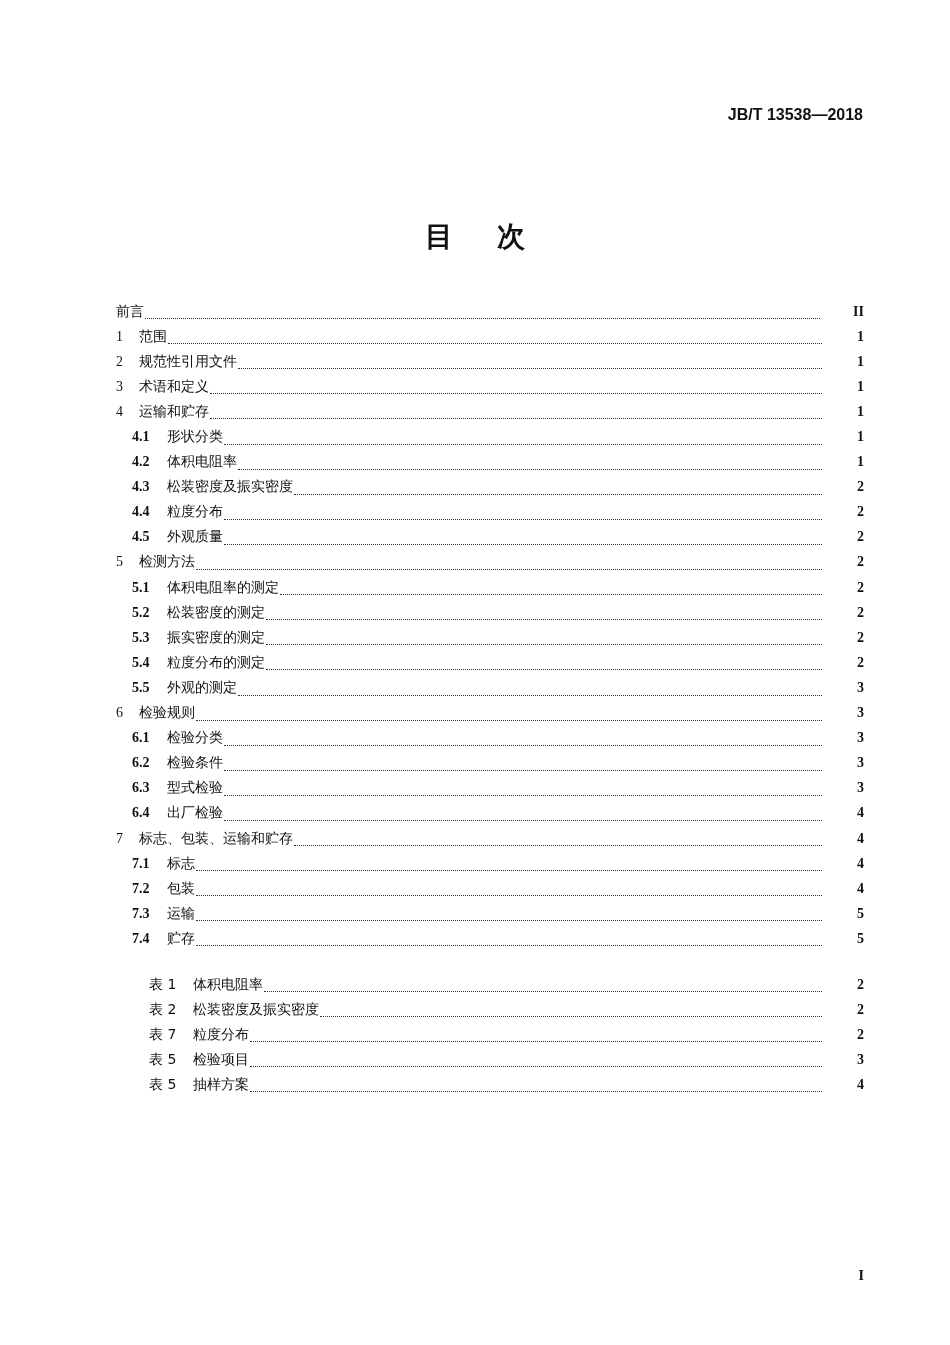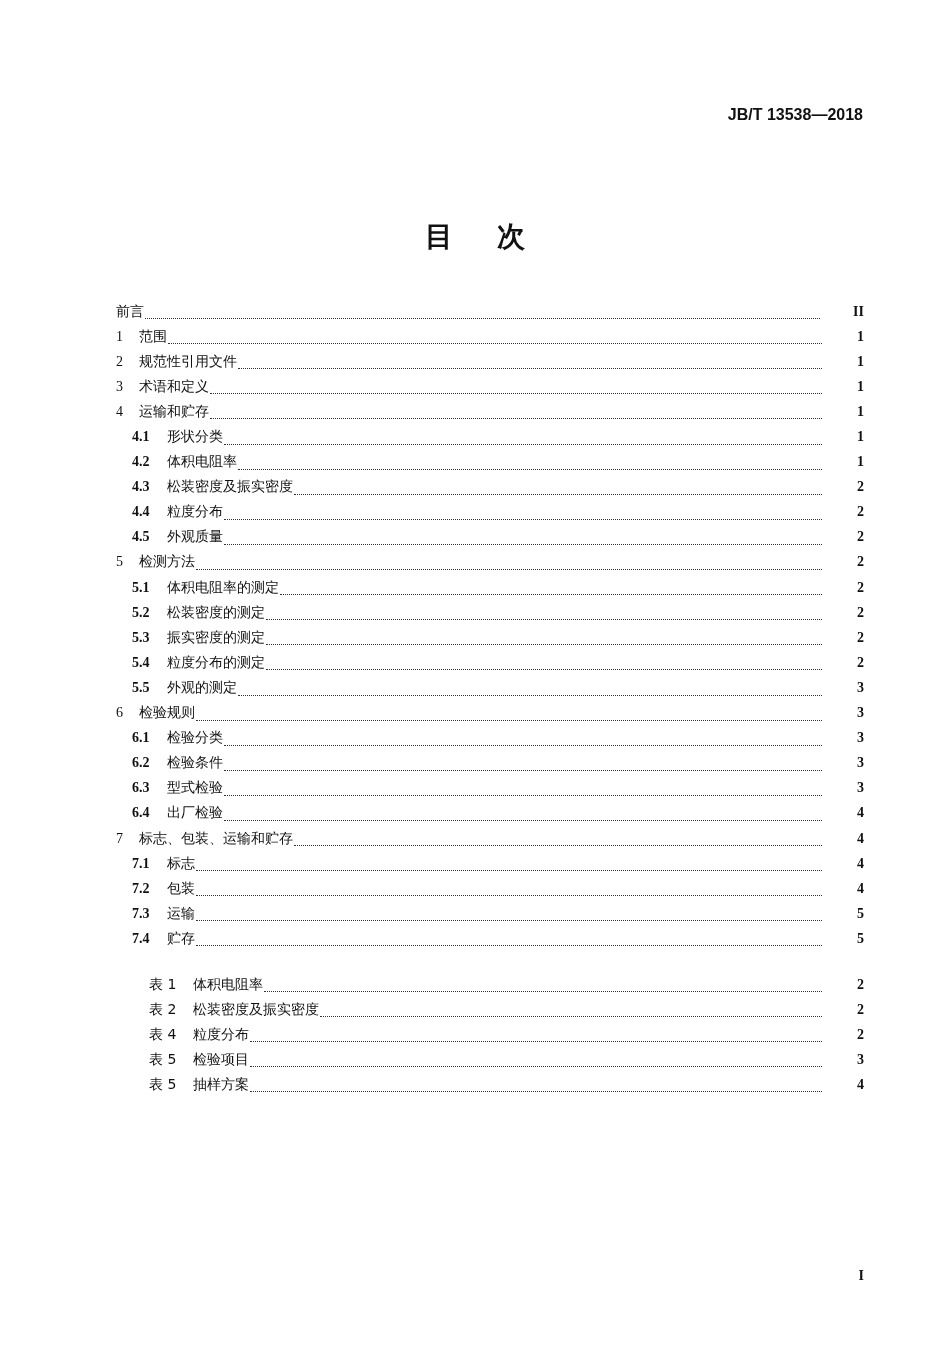--- a/index.html
+++ b/index.html
@@ -208,21 +208,21 @@
       <span class="leader"></span>
       <span class="page">2</span>
     </div>
   <div class="toc-row">
       <span class="num">表 2</span>
       <span class="title">松装密度及振实密度</span>
       <span class="leader"></span>
       <span class="page">2</span>
     </div>
   <div class="toc-row">
-      <span class="num">表 4</span>
+      <span class="num">表 7</span>
       <span class="title">粒度分布</span>
       <span class="leader"></span>
       <span class="page">2</span>
     </div>
   <div class="toc-row">
       <span class="num">表 5</span>
       <span class="title">检验项目</span>
       <span class="leader"></span>
       <span class="page">3</span>
     </div>

